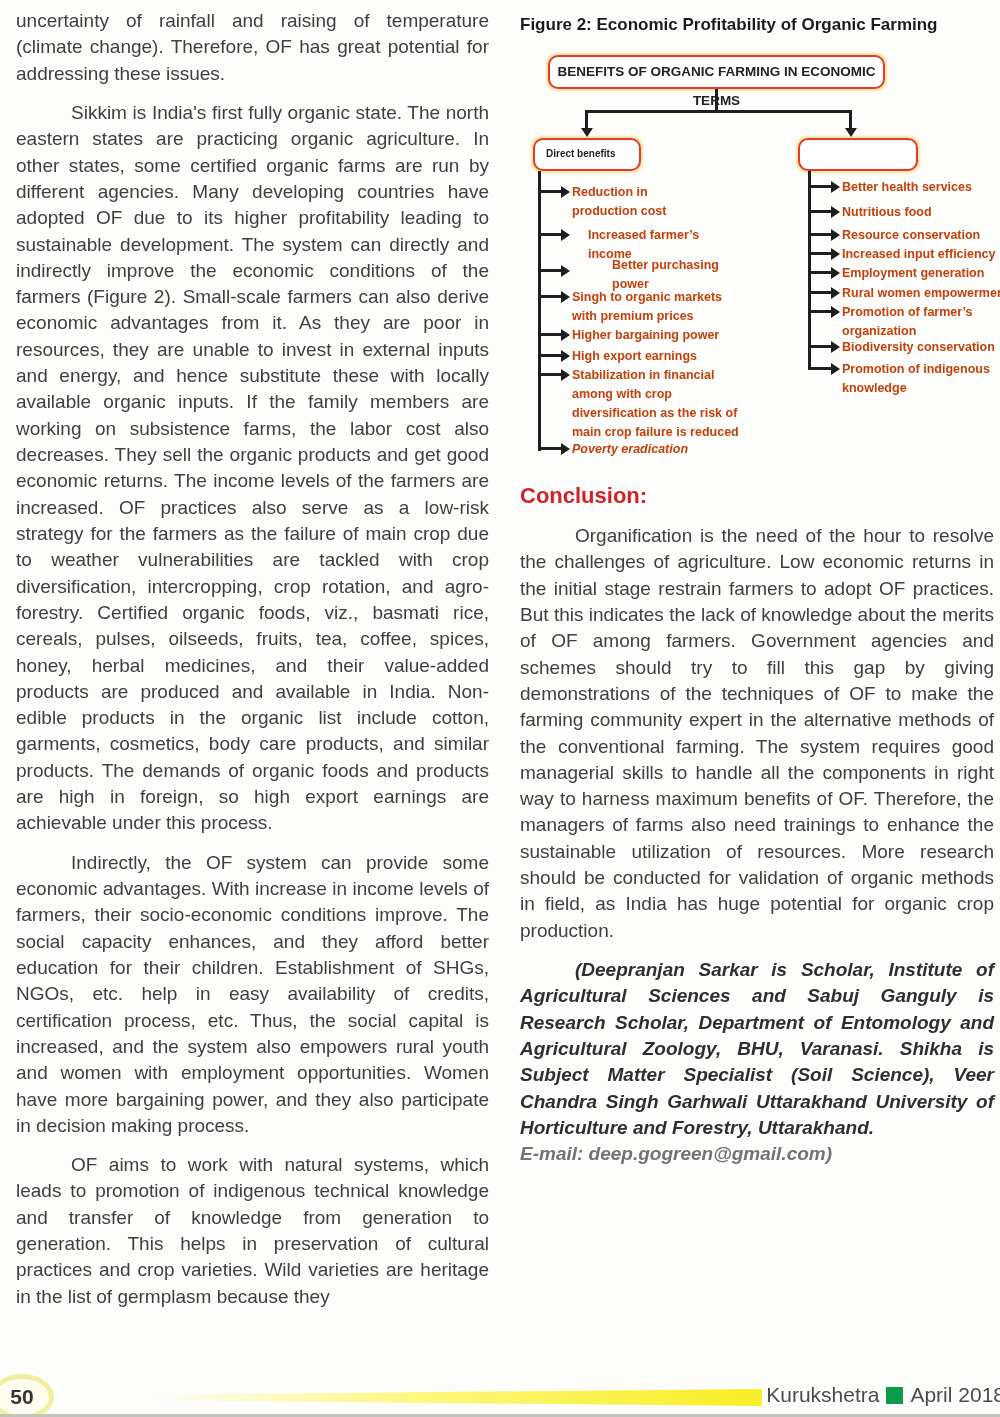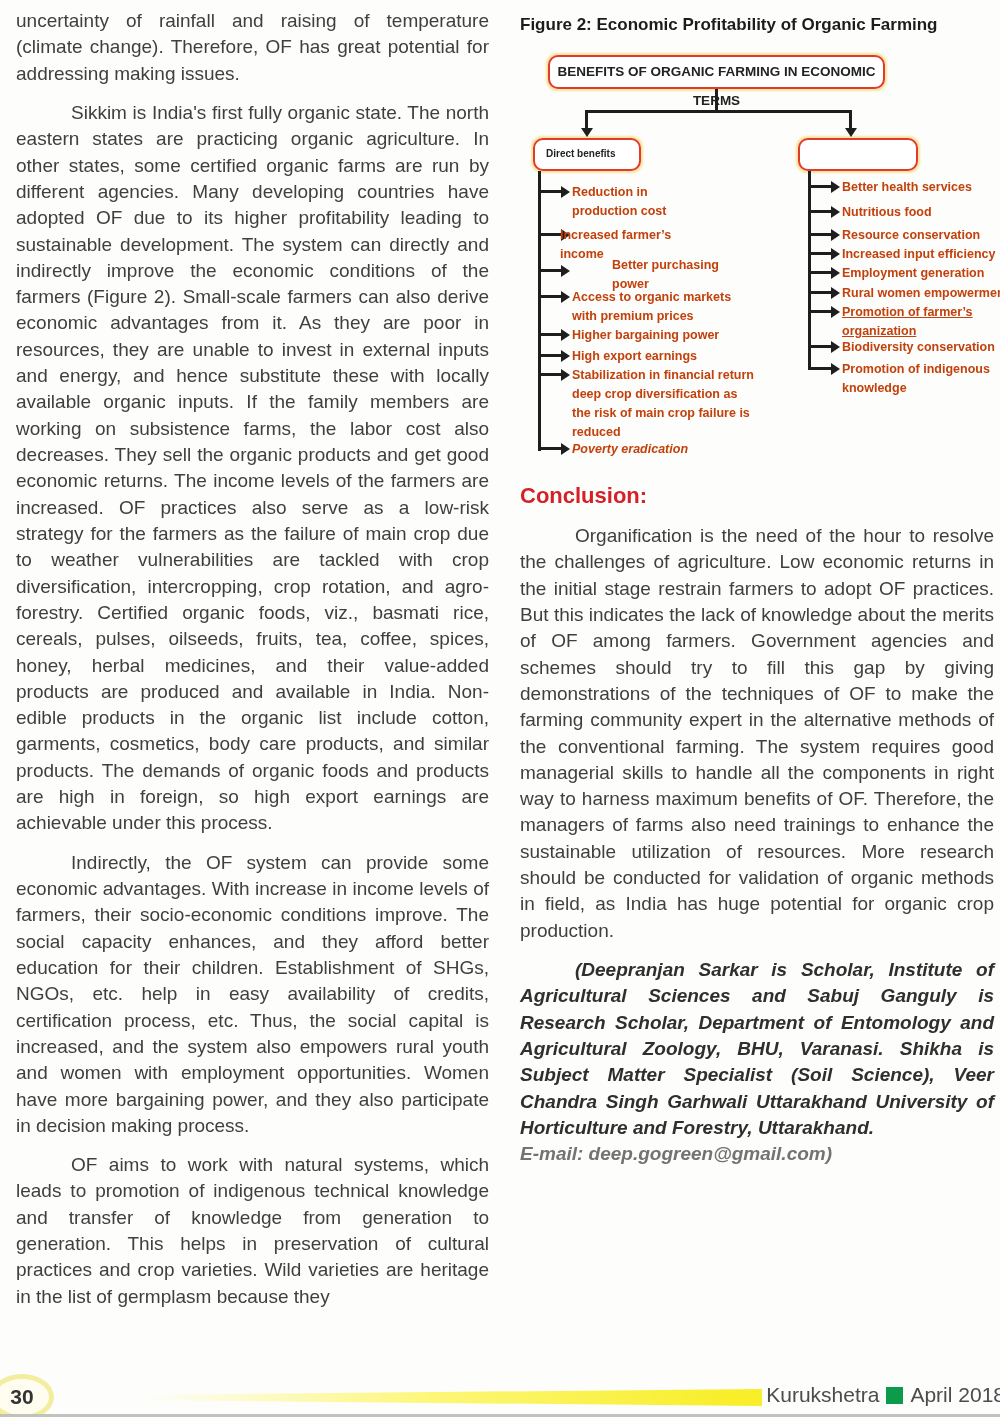--- a/index.html
+++ b/index.html
@@ -82,21 +82,21 @@
   .page-bottom-edge {
     position:absolute; left:0; right:0; bottom:0; height:3px; background:#c2c2bc;
   }
 </style>
 </head>
 <body>
 
 <div class="page">
 
   <div class="col col-left body-text">
-    <p class="noindent">uncertainty of rainfall and raising of temperature (climate change). Therefore, OF has great potential for addressing making issues.</p>
+    <p class="noindent">uncertainty of rainfall and raising of temperature (climate change). Therefore, OF has great potential for addressing these issues.</p>
     <p>Sikkim is India's first fully organic state. The north eastern states are practicing organic agriculture. In other states, some certified organic farms are run by different agencies. Many developing countries have adopted OF due to its higher profitability leading to sustainable development. The system can directly and indirectly improve the economic conditions of the farmers (Figure 2). Small-scale farmers can also derive economic advantages from it. As they are poor in resources, they are unable to invest in external inputs and energy, and hence substitute these with locally available organic inputs. If the family members are working on subsistence farms, the labor cost also decreases. They sell the organic products and get good economic returns. The income levels of the farmers are increased. OF practices also serve as a low-risk strategy for the farmers as the failure of main crop due to weather vulnerabilities are tackled with crop diversification, intercropping, crop rotation, and agro-forestry. Certified organic foods, viz., basmati rice, cereals, pulses, oilseeds, fruits, tea, coffee, spices, honey, herbal medicines, and their value-added products are produced and available in India. Non-edible products in the organic list include cotton, garments, cosmetics, body care products, and similar products. The demands of organic foods and products are high in foreign, so high export earnings are achievable under this process.</p>
     <p>Indirectly, the OF system can provide some economic advantages. With increase in income levels of farmers, their socio-economic conditions improve. The social capacity enhances, and they afford better education for their children. Establishment of SHGs, NGOs, etc. help in easy availability of credits, certification process, etc. Thus, the social capital is increased, and the system also empowers rural youth and women with employment opportunities. Women have more bargaining power, and they also participate in decision making process.</p>
     <p>OF aims to work with natural systems, which leads to promotion of indigenous technical knowledge and transfer of knowledge from generation to generation. This helps in preservation of cultural practices and crop varieties. Wild varieties are heritage in the list of germplasm because they</p>
   </div>
 
   <div class="col col-right">
     <div class="fig-title">Figure 2: Economic Profitability of Organic Farming</div>
 
     <div class="flowchart">
 
@@ -114,62 +114,62 @@
       <div class="harrow" style="left:20px; top:140px; width:22px;"></div>
       <div class="harrow" style="left:20px; top:183px; width:22px;"></div>
       <div class="harrow" style="left:20px; top:219px; width:22px;"></div>
       <div class="harrow" style="left:20px; top:245px; width:22px;"></div>
       <div class="harrow" style="left:20px; top:283px; width:22px;"></div>
       <div class="harrow" style="left:20px; top:304px; width:22px;"></div>
       <div class="harrow" style="left:20px; top:323px; width:22px;"></div>
       <div class="harrow" style="left:20px; top:397px; width:22px;"></div>
 
       <div class="fc-item" style="left:52px; top:133px; width:108px;">Reduction in production cost</div>
-      <div class="fc-item" style="left:40px; top:176px; width:130px;">Increased farmer’s income</div>
+      <div class="fc-item" style="left:68px; top:176px; width:130px;">Increased farmer’s income</div>
       <div class="fc-item" style="left:52px; top:206px; width:175px;padding-left:40px;">Better purchasing power</div>
-      <div class="fc-item" style="left:52px; top:238px; width:178px;">Access to organic markets with premium prices</div>
+      <div class="fc-item" style="left:52px; top:238px; width:178px;">Singh to organic markets with premium prices</div>
       <div class="fc-item" style="left:52px; top:276px; width:175px;">Higher bargaining power</div>
       <div class="fc-item" style="left:52px; top:297px; width:160px;">High export earnings</div>
-      <div class="fc-item" style="left:52px; top:316px; width:185px;">Stabilization in financial return deep crop diversification as the risk of main crop failure is reduced</div>
+      <div class="fc-item" style="left:52px; top:316px; width:185px;">Stabilization in financial among with crop diversification as the risk of main crop failure is reduced</div>
       <div class="fc-item" style="left:52px; top:390px; width:160px;font-style:italic;">Poverty eradication</div>
 
       <div class="harrow" style="left:290px; top:135px; width:22px;"></div>
       <div class="harrow" style="left:290px; top:160px; width:22px;"></div>
       <div class="harrow" style="left:290px; top:183px; width:22px;"></div>
       <div class="harrow" style="left:290px; top:202px; width:22px;"></div>
       <div class="harrow" style="left:290px; top:221px; width:22px;"></div>
       <div class="harrow" style="left:290px; top:241px; width:22px;"></div>
       <div class="harrow" style="left:290px; top:260px; width:22px;"></div>
       <div class="harrow" style="left:290px; top:295px; width:22px;"></div>
       <div class="harrow" style="left:290px; top:317px; width:22px;"></div>
 
       <div class="fc-item" style="left:322px; top:128px; width:185px;">Better health services</div>
       <div class="fc-item" style="left:322px; top:153px; width:185px;">Nutritious food</div>
       <div class="fc-item" style="left:322px; top:176px; width:185px;">Resource conservation</div>
       <div class="fc-item" style="left:322px; top:195px; width:185px;">Increased input efficiency</div>
       <div class="fc-item" style="left:322px; top:214px; width:185px;">Employment generation</div>
       <div class="fc-item" style="left:322px; top:234px; width:185px;">Rural women empowerment</div>
-      <div class="fc-item" style="left:322px; top:253px; width:155px;text-decoration:underline;">Promotion of farmer’s organization</div>
+      <div class="fc-item" style="left:322px; top:253px; width:155px;">Promotion of farmer’s organization</div>
       <div class="fc-item" style="left:322px; top:288px; width:185px;">Biodiversity conservation</div>
       <div class="fc-item" style="left:322px; top:310px; width:172px;">Promotion of indigenous knowledge</div>
     </div>
 
 
     <div class="conclusion-heading">Conclusion:</div>
 
     <div class="body-text">
       <p>Organification is the need of the hour to resolve the challenges of agriculture. Low economic returns in the initial stage restrain farmers to adopt OF practices. But this indicates the lack of knowledge about the merits of OF among farmers. Government agencies and schemes should try to fill this gap by giving demonstrations of the techniques of OF to make the farming community expert in the alternative methods of the conventional farming. The system requires good managerial skills to handle all the components in right way to harness maximum benefits of OF. Therefore, the managers of farms also need trainings to enhance the sustainable utilization of resources. More research should be conducted for validation of organic methods in field, as India has huge potential for organic crop production.</p>
     </div>
 
     <div class="author-note" style="margin-top:11px;">(Deepranjan Sarkar is Scholar, Institute of Agricultural Sciences and Sabuj Ganguly is Research Scholar, Department of Entomology and Agricultural Zoology, BHU, Varanasi. Shikha is Subject Matter Specialist (Soil Science), Veer Chandra Singh Garhwali Uttarakhand University of Horticulture and Forestry, Uttarakhand.</div>
     <div class="author-email">E-mail: deep.gogreen@gmail.com)</div>
   </div>
 
   <div class="footer-circle">
-    <span>30</span>
+    <span>50</span>
   </div>
   <div class="footer-bar"></div>
   <div class="footer-right">
     <span>Kurukshetra</span>
     <span class="footer-green-square"></span>
     <span>April 2018</span>
   </div>
   <div class="page-bottom-edge"></div>
 
 </div>

